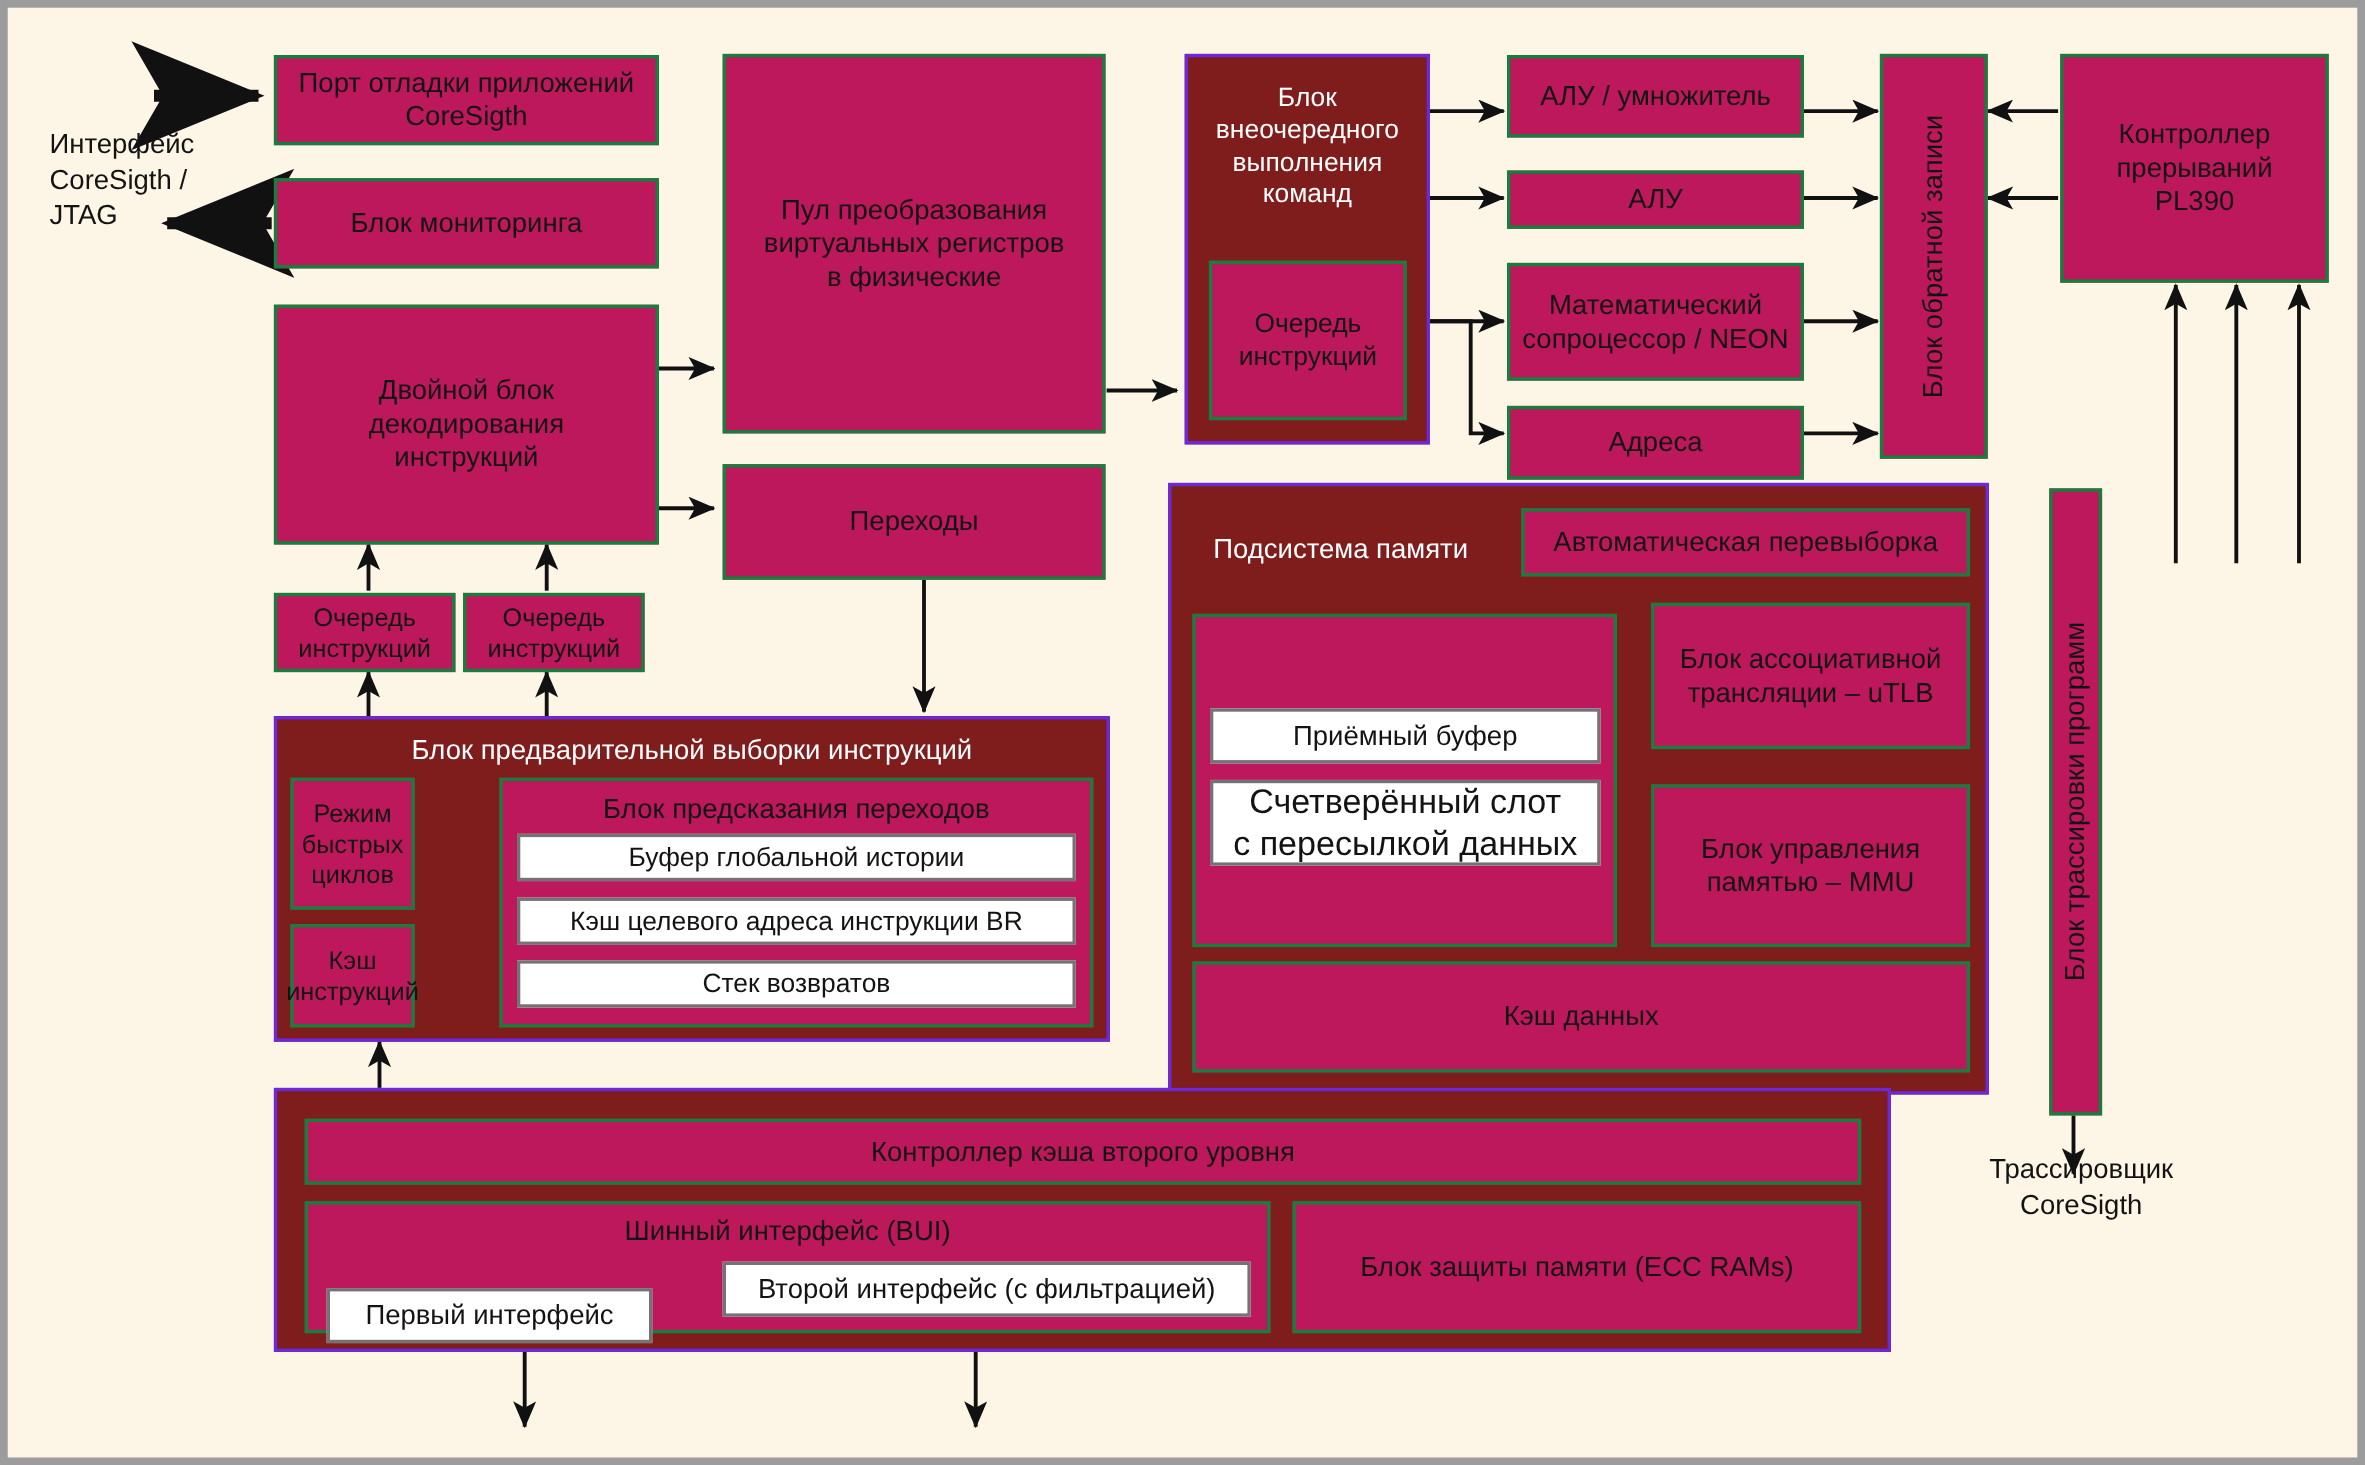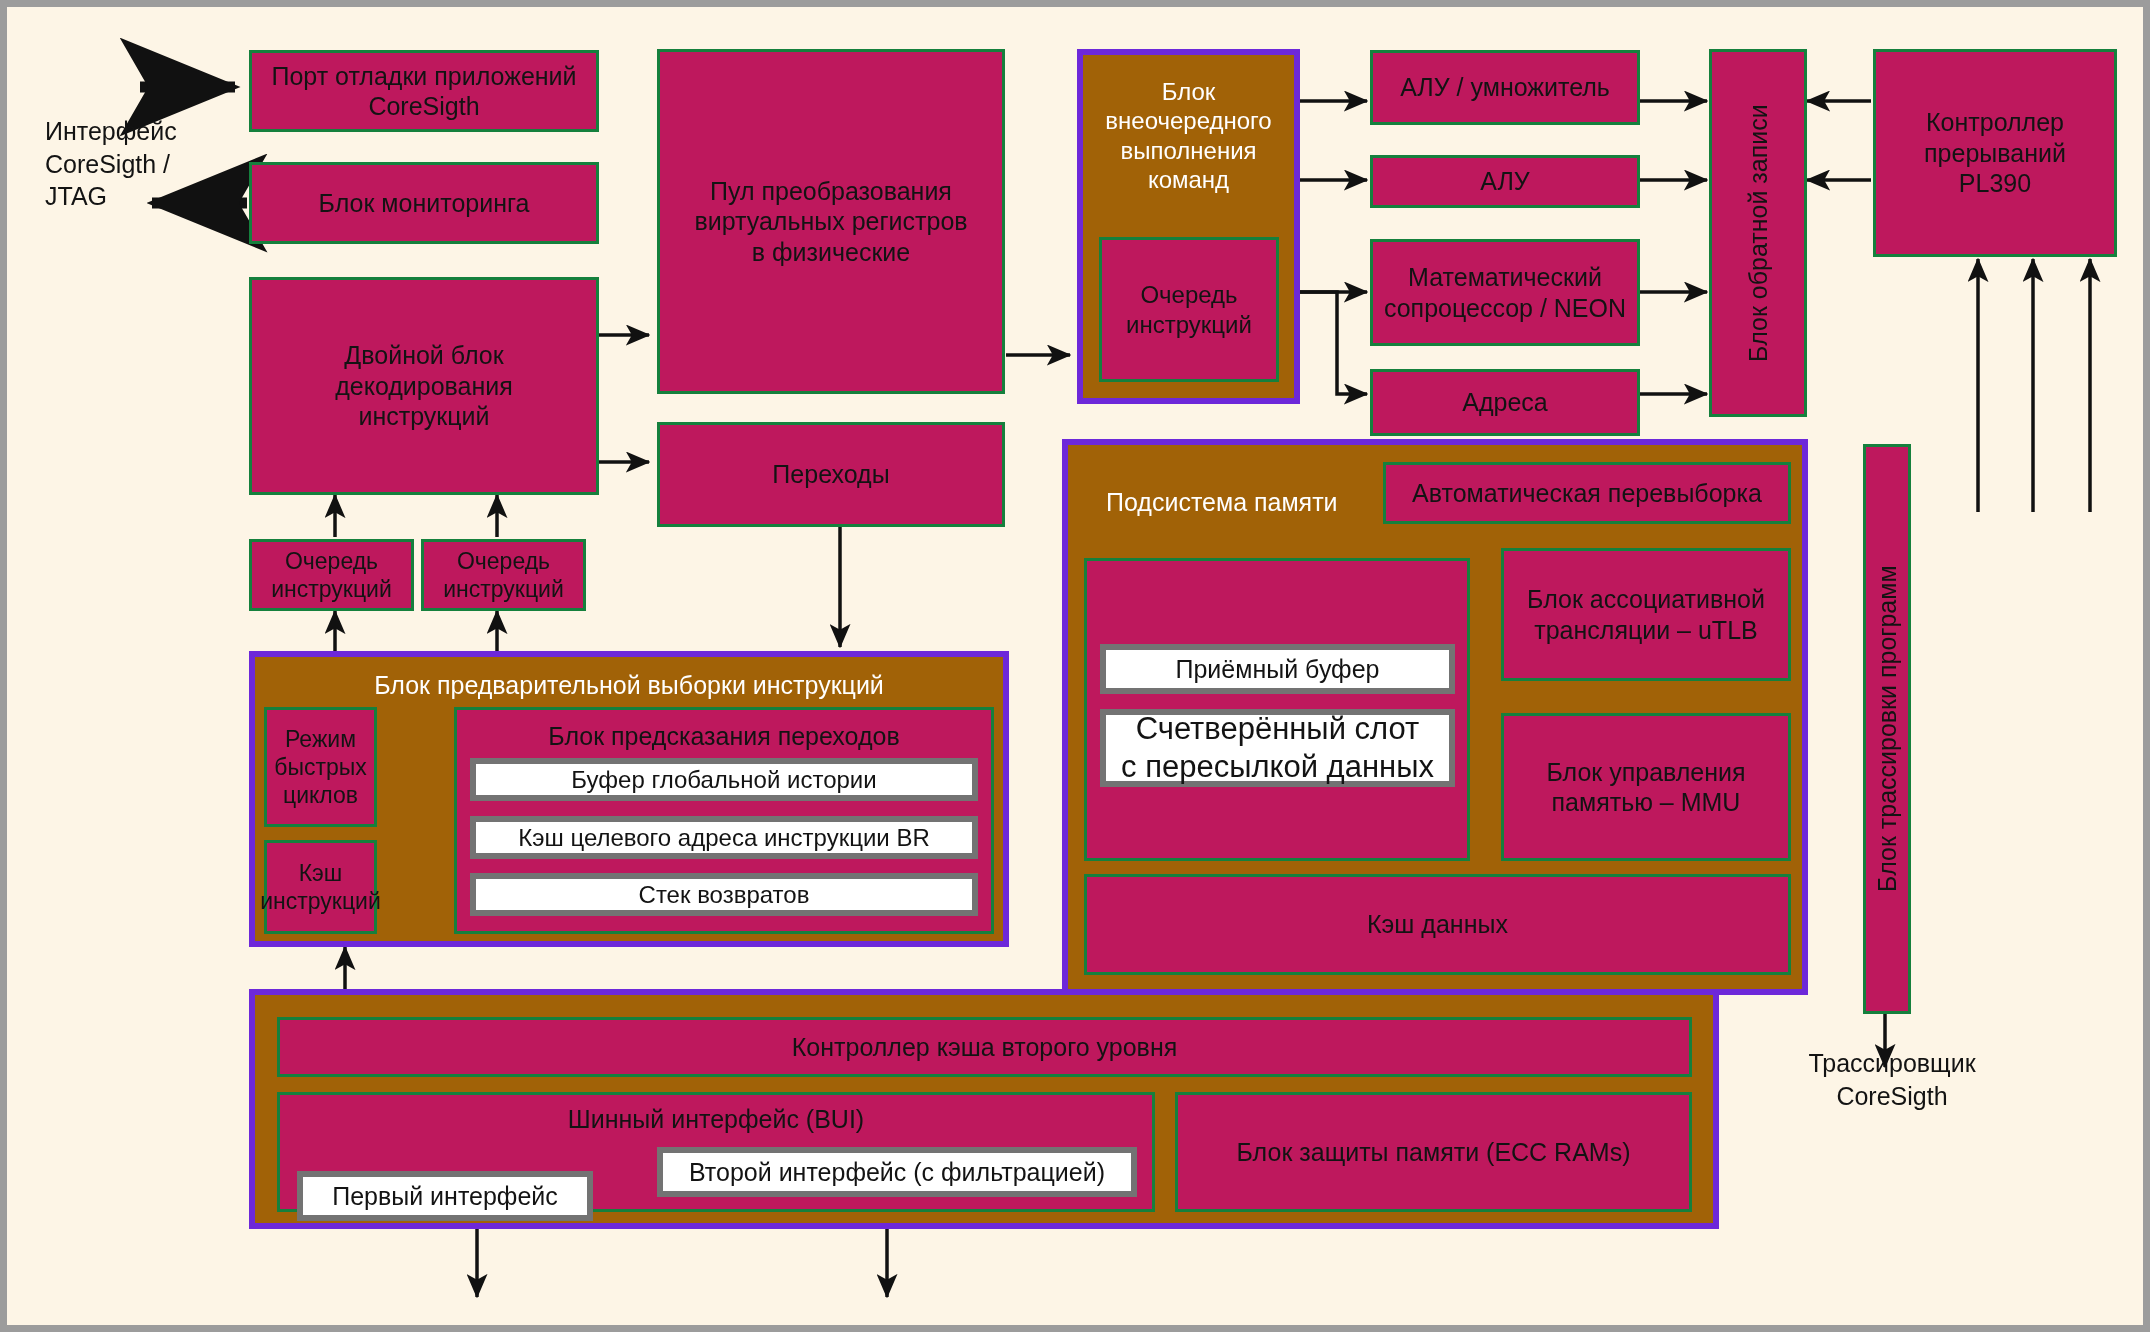--- a/index.html
+++ b/index.html
@@ -29,25 +29,25 @@
     color: #131313;
     line-height: 1.22;
     font-size: 25px;
   }
   .light {           
     background: #be185d;
     border: 3px solid #15803d;
   }
   .white {           
     background: #ffffff;
-    border: 6px solid #737373;
+    border: 3px solid #737373;
   }
   .dark {            
-    background: #a16207;
-    border: 6px solid #6d28d9;
+    background: #7f1d1d;
+    border: 3px solid #6d28d9;
     color: #ffffff;
   }
   .vert {            
     writing-mode: vertical-rl;
     transform: rotate(180deg);
   }
   .plain {           
     position: absolute;
     color: #131313;
     font-size: 25px;

